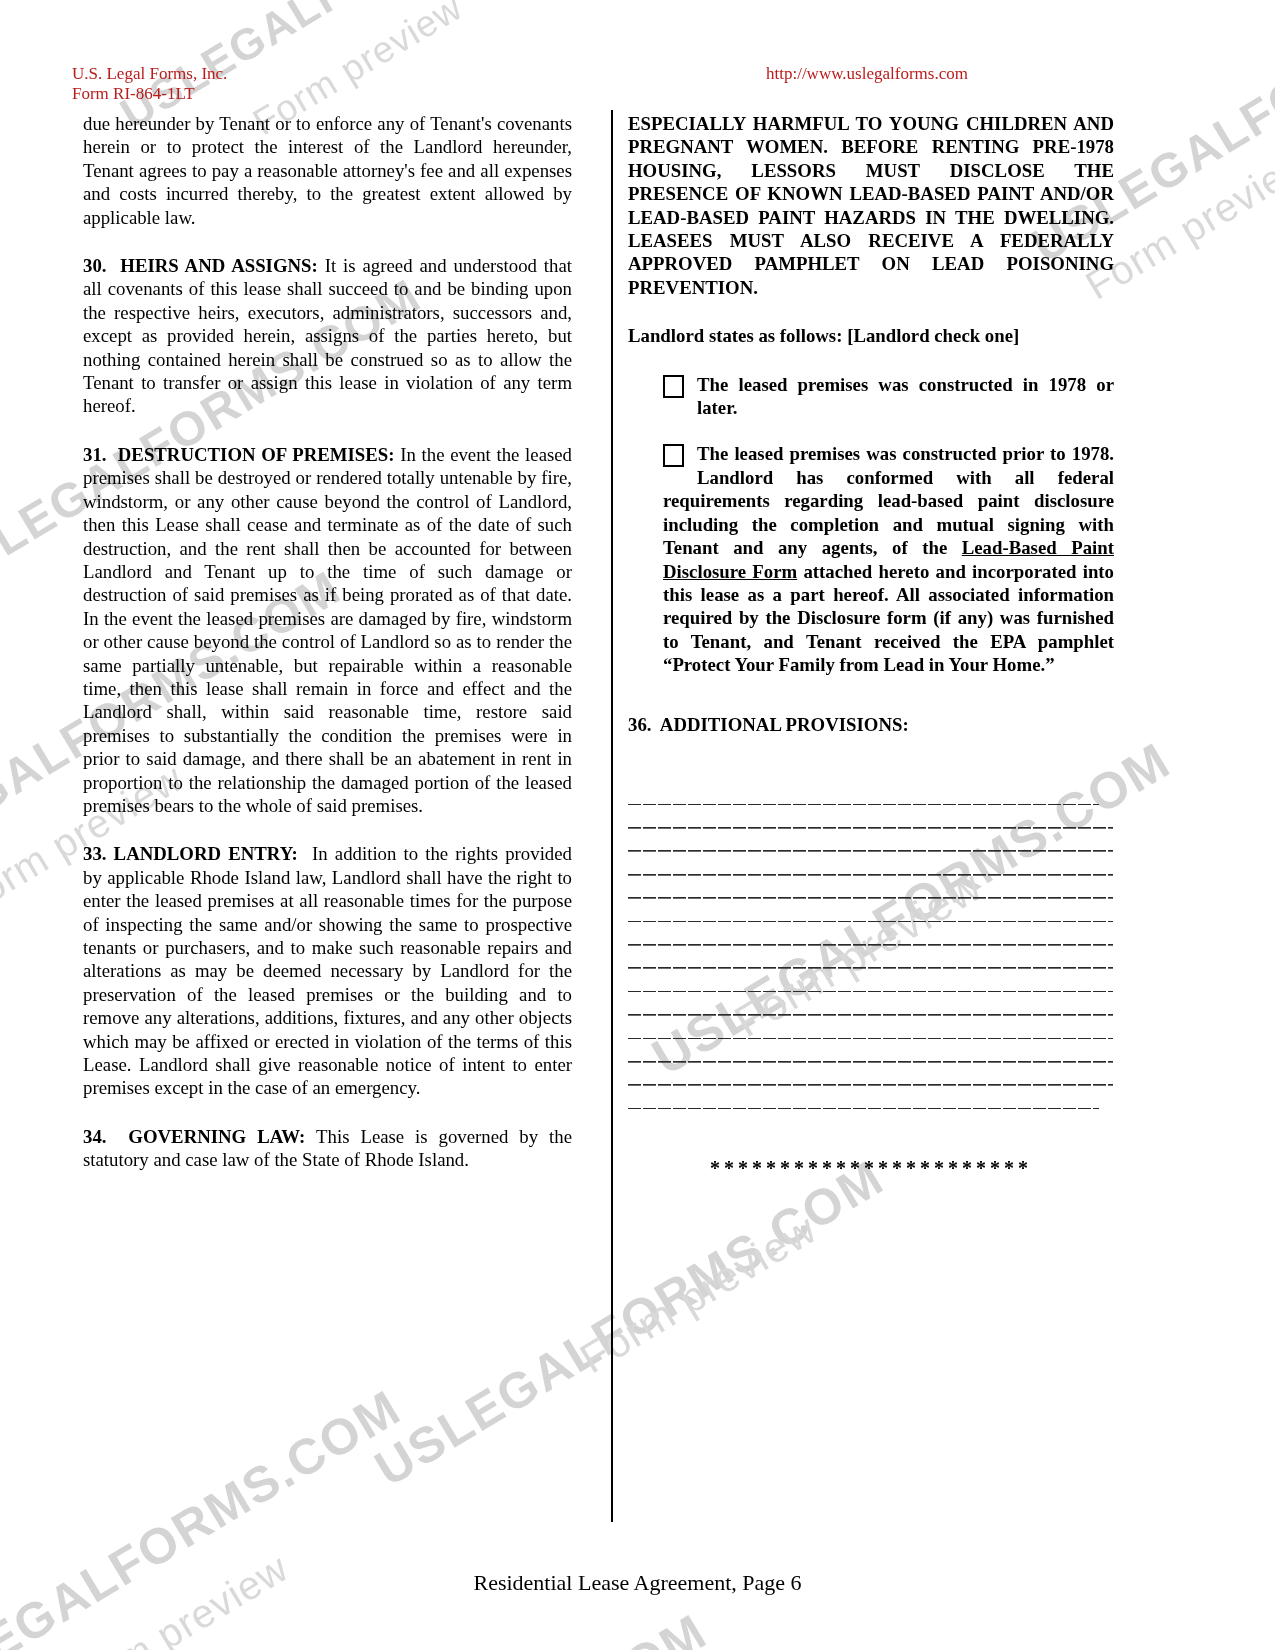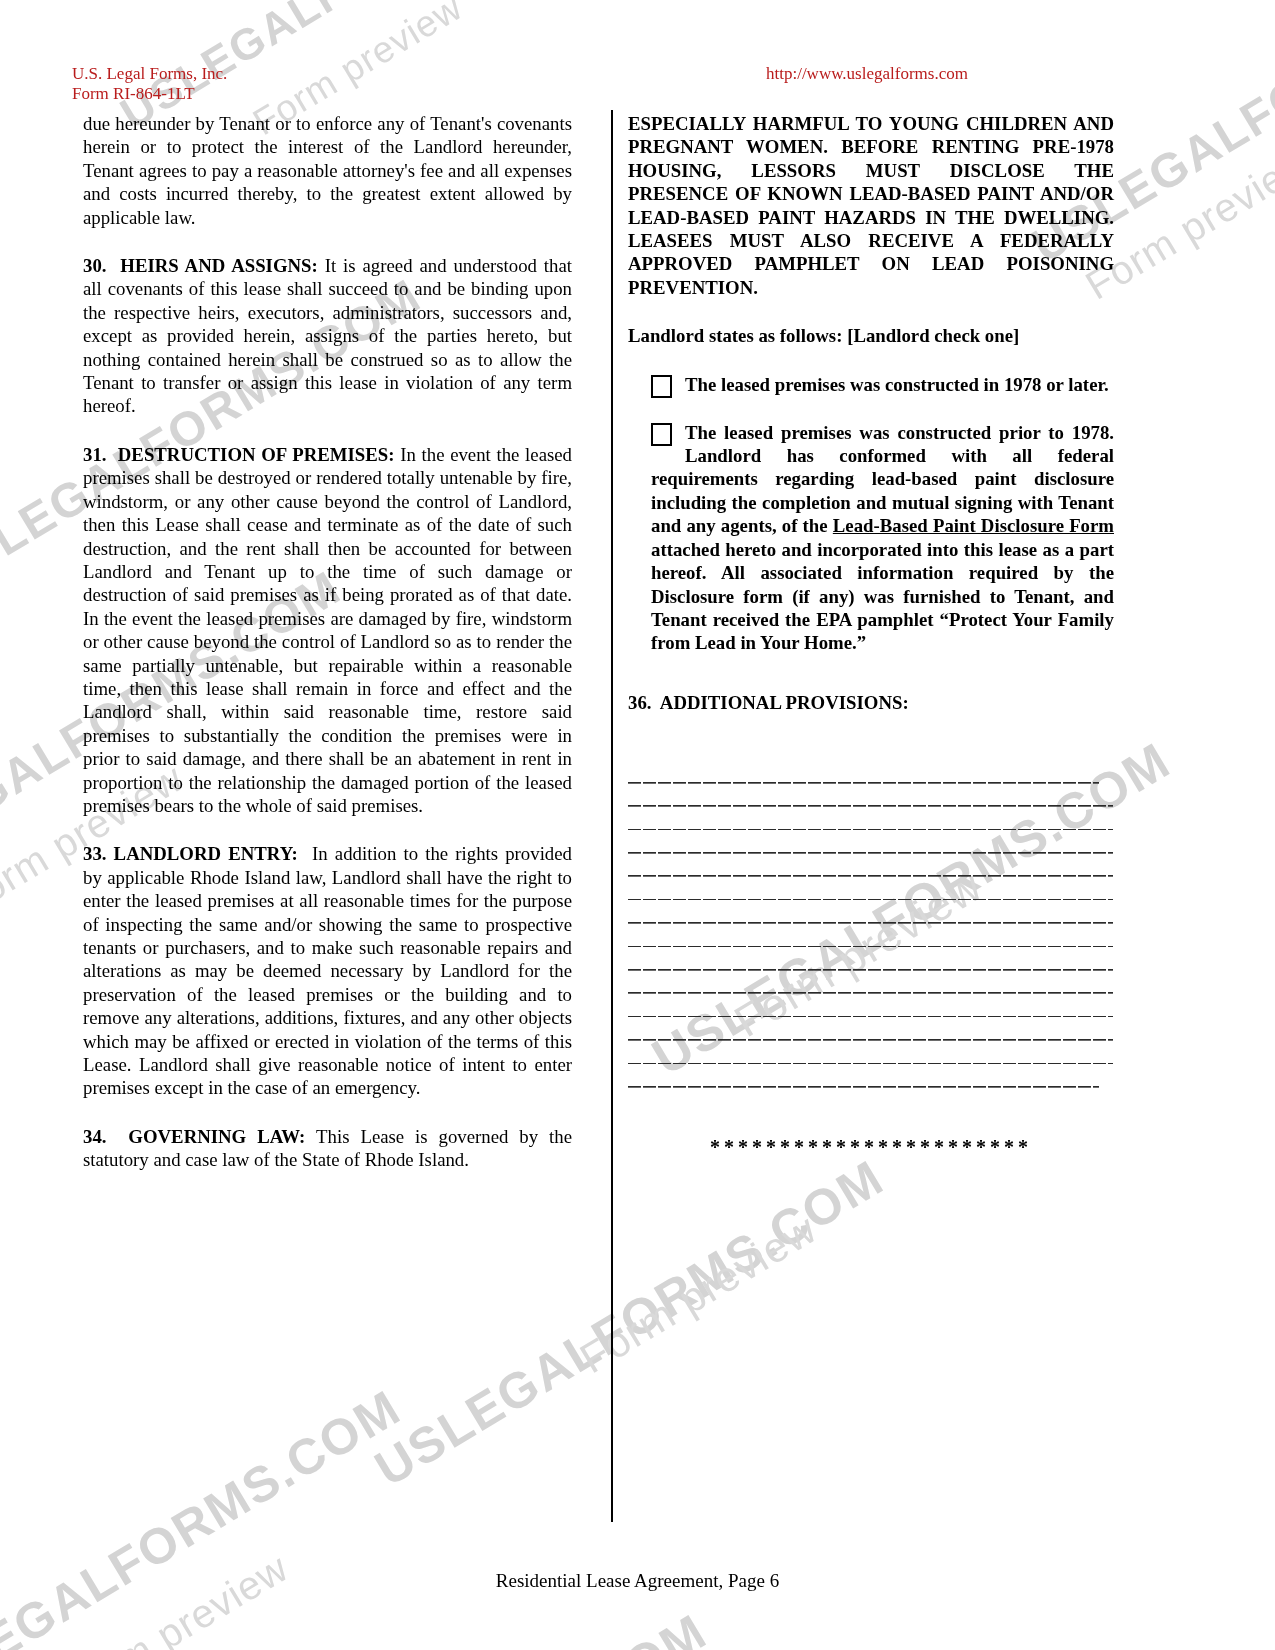--- a/index.html
+++ b/index.html
@@ -21,31 +21,31 @@
     transform-origin:0 0;
     z-index:0;
     user-select:none;
   }
   .wm-brand{font-weight:bold;color:#d4d4d4;letter-spacing:2px;}
   .wm-preview{font-weight:400;color:#d9d9d9;letter-spacing:1px;}
   
   .hdr{position:absolute;top:64px;color:#b91c1c;font-size:17px;line-height:20px;z-index:2;}
   .hdr-left{left:72px;}
   .hdr-right{left:766px;}
-  .ftr{position:absolute;top:1570px;left:0;width:100%;text-align:center;font-size:19px;z-index:2;}
+  .ftr{position:absolute;top:1570px;left:0;width:100%;text-align:center;font-size:22px;z-index:2;}
   
   .col{position:absolute;top:112px;font-size:18.8px;line-height:23.4px;text-align:justify;z-index:1;}
   .col-left{left:83px;width:489px;}
   .col-right{left:628px;width:486px;}
   .divider{position:absolute;left:611px;top:110px;width:2px;height:1412px;background:#000;z-index:1;}
   .para{margin:0 0 25px 0;}
   .para b.lbl{font-weight:bold;}
   .allcaps{font-weight:bold;}
   
-  .cb-row{margin:0 0 23px 0;font-weight:bold;padding-left:23px;}
+  .cb-row{margin:0 0 23px 12px;font-weight:bold;padding-left:23px;}
   .cb{
     float:left;width:17px;height:19px;
     border:2.4px solid #000;
     margin:2px 13px 0 0;
     background:#fff;
   }
   .u{text-decoration:underline;}
   .bi{font-weight:bold;}
   
   .lines-wrap{margin:46px 0 0 0;}

